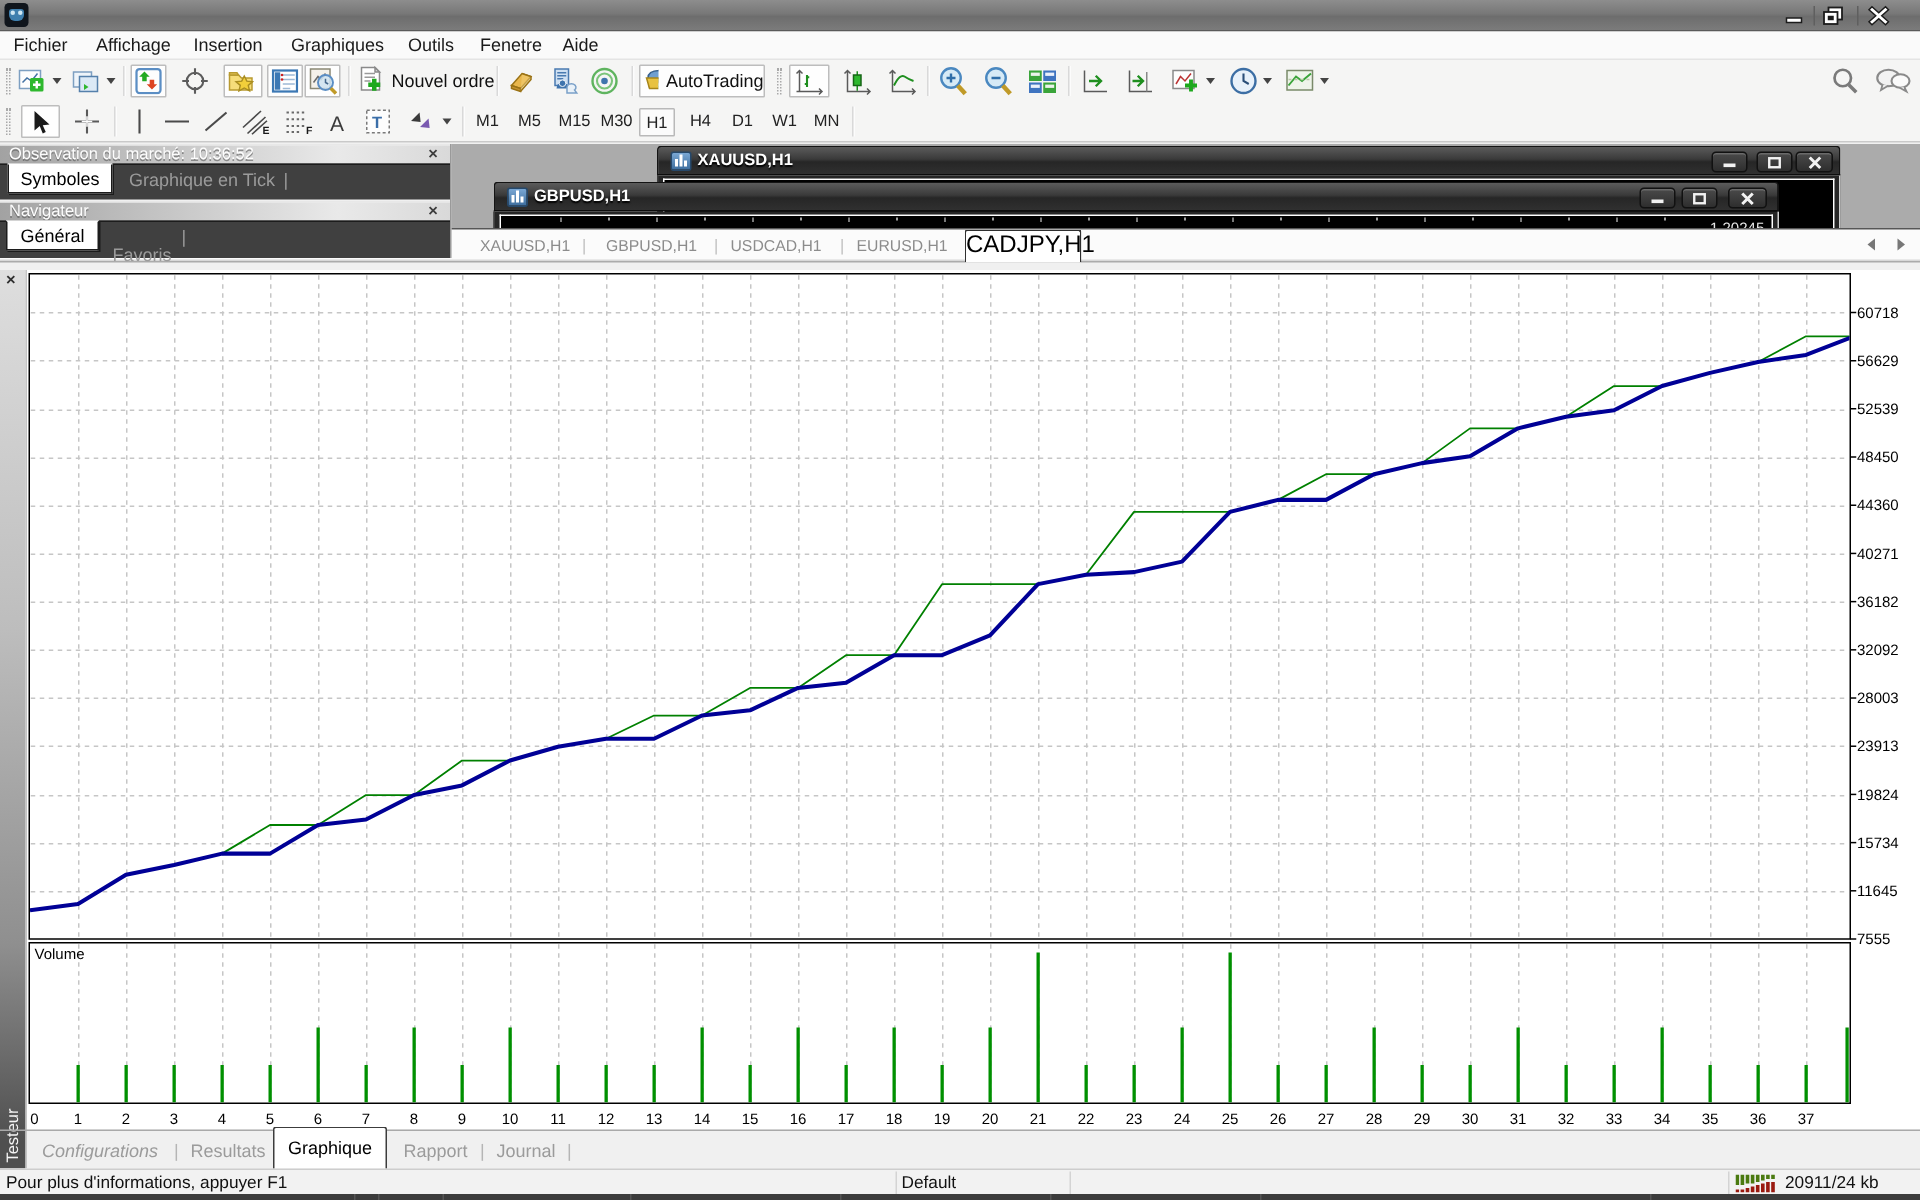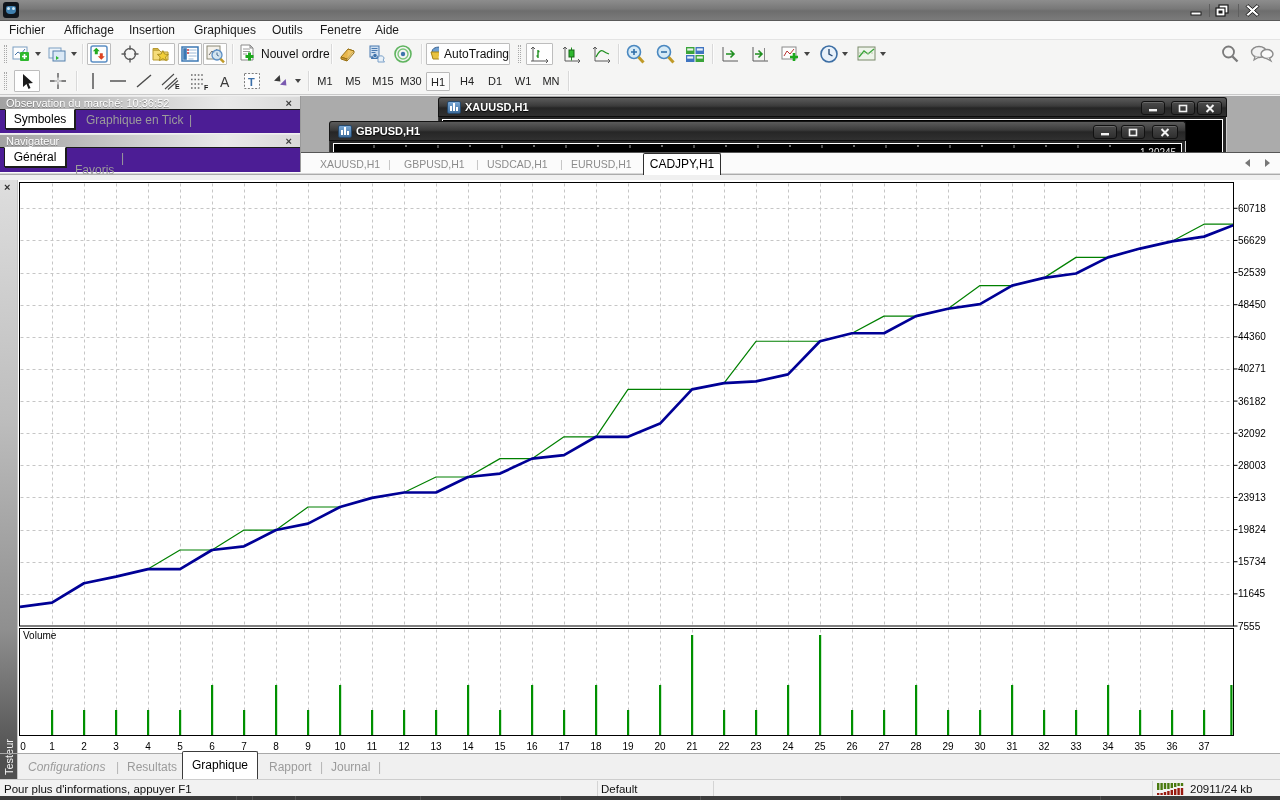--- a/index.html
+++ b/index.html
@@ -36,21 +36,21 @@
   .tf.pressed { background:#fbfbfb; border:1px solid #b9b9b9; }
 
   
   #mdi { left:0; top:96px; width:1280px; height:84px; background:#ababab; overflow:hidden; }
 
   
   #chart-tabstrip { left:0; top:56px; width:1280px; height:22px; background:#fbfbfb; border-top:1px solid #565656; border-bottom:1px solid #d8d8d8; }
   .ctab-label { position:absolute; top:5px; font-size:10.5px; color:#8c8c8c; }
   .ctab-sep { position:absolute; top:5px; font-size:11px; color:#c0c0c0; }
   #ctab-active { position:absolute; left:643px; top:0px; width:78px; height:22px; background:#fff;
-    border:1px solid #2f2f2f; border-bottom:none; border-radius:2px 2px 0 0; text-align:center; line-height:20px; color:#000; font-size:12px; }
+    border:1px solid #2f2f2f; border-bottom:none; border-radius:2px 2px 0 0; text-align:center; line-height:20px; color:#000; font-size:16px; }
   .chevron { position:absolute; top:6px; width:0; height:0; border-top:4px solid transparent; border-bottom:4px solid transparent; }
   #chev-left  { left:1245px; border-right:5px solid #777; }
   #chev-right { left:1265px; border-left:5px solid #777; }
 
   
   .cwin { position:absolute; border-radius:3px 3px 0 0; }
   .cwin .cap { position:absolute; left:0; top:0; right:0; height:20px; border-radius:3px 3px 0 0;
     background:linear-gradient(180deg,#5b5b5b 0%,#3a3a3a 45%,#262626 55%,#303030 100%);
     border:1px solid #141414; border-bottom:1px solid #0d0d0d; }
   .cwin .cap .ctitle { position:absolute; left:26px; top:3px; color:#fff; font-weight:bold; font-size:11px; text-shadow:0 1px 1px #000; }
@@ -61,21 +61,21 @@
   .cwin .body { position:absolute; left:0; right:0; top:20px; bottom:0; background:#262626; border-left:1px solid #3c3c3c; border-right:1px solid #cfcfcf; }
   .chartblack { position:absolute; background:#000; border:1px solid #fff; border-bottom:none; }
 
   
   .panel { position:absolute; left:0; width:301px; background:#f0f0f0; border-right:1px solid #9a9a9a; }
   .pcap { position:absolute; left:0; top:0; width:100%; height:13px;
     background:linear-gradient(90deg,#a2a2a2 0%,#cdcdcd 45%,#e9e9e9 75%,#d9d9d9 100%);
     border-top:1px solid #e8e8e8; }
   .pcap .ptitle { position:absolute; left:6px; top:0px; color:#fdfdfd; font-size:11px; text-shadow:0 1px 0 rgba(90,90,90,.6); }
   .pclose { position:absolute; right:8px; top:1px; color:#3d3d3d; font-size:11px; font-weight:bold; line-height:11px; }
-  .ptabs { position:absolute; left:0; top:13px; width:100%; border-top:1px solid #1c1c1c; background:#4c1d95; }
+  .ptabs { position:absolute; left:0; top:13px; width:100%; border-top:1px solid #1c1c1c; background:#404040; }
   .ptab-active { position:absolute; background:#fff; border:1px solid #1c1c1c; border-top:1px solid #fff; box-shadow:1px 1px 0 #1c1c1c; text-align:center; color:#000; font-size:12px; }
   .ptab-rest { position:absolute; color:#9b9b9b; font-size:12px; }
   .ptab-bar { position:absolute; color:#9b9b9b; font-size:12px; }
 
   
   #tester { left:0; top:180px; width:1280px; height:599px; background:#f0f0f0; }
   #tester-strip { position:absolute; left:0; top:0; width:18px; height:599px;
     background:linear-gradient(180deg,#dedede 0%,#bdbdbd 40%,#8f8f8f 75%,#4f4f4f 97%); border-right:1px solid #c4c4c4; }
   #tester-close { position:absolute; left:4px; top:1px; color:#2e2e2e; font-size:11px; font-weight:bold; }
   #tester-label { position:absolute; left:3px; bottom:4px; color:#f4f4f4; font-size:11px;

